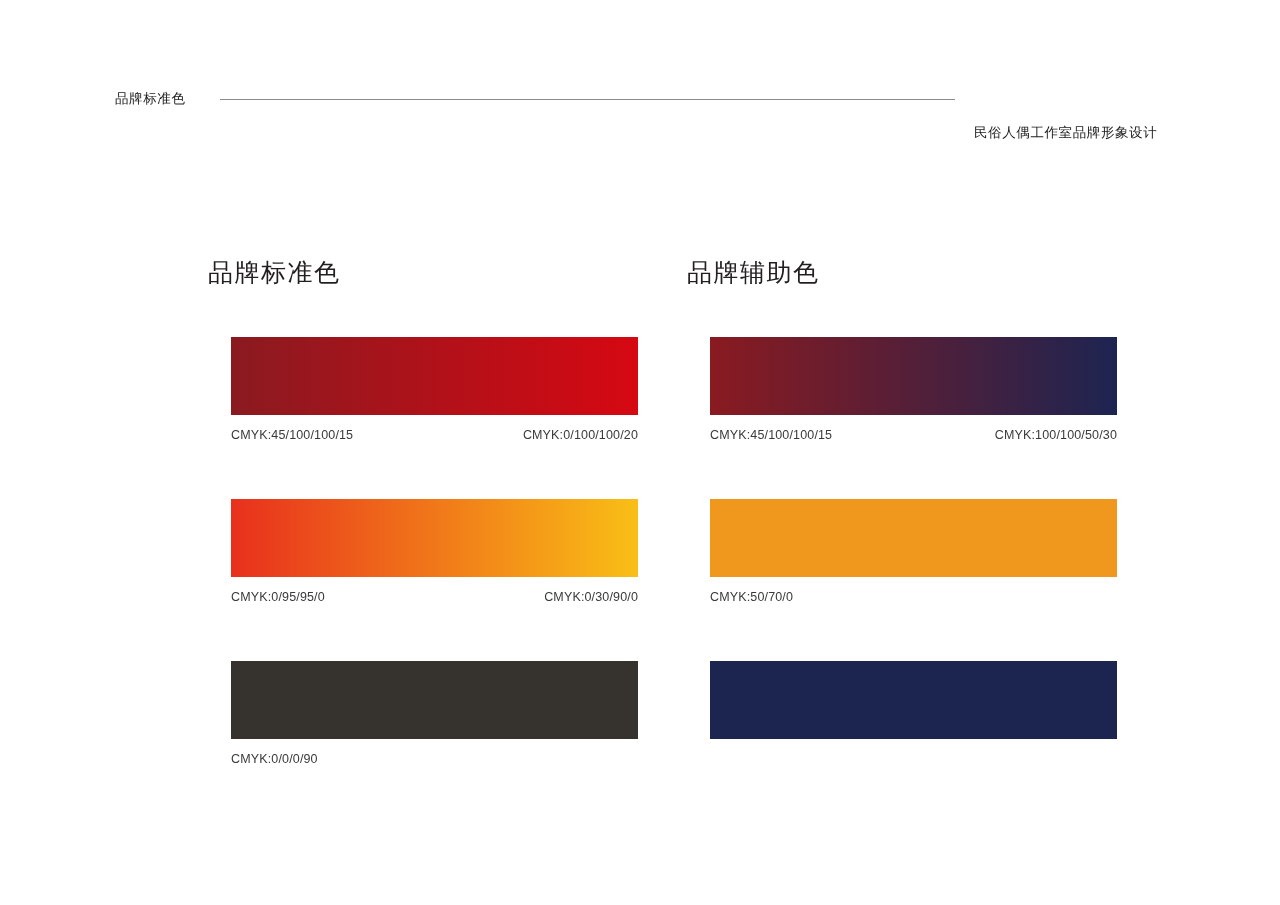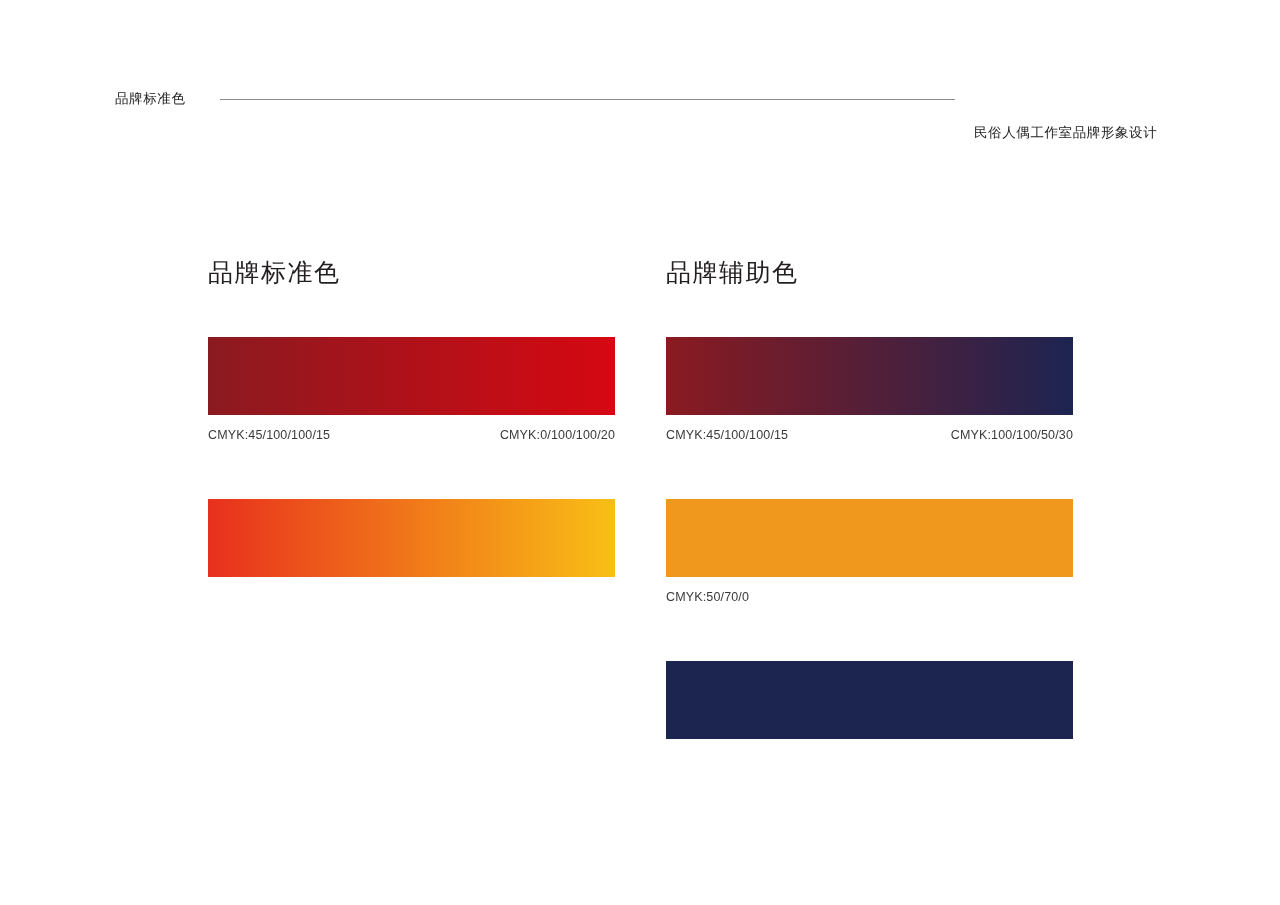--- a/index.html
+++ b/index.html
@@ -64,35 +64,36 @@
     top: 0;
     width: 1280px;
     height: 905px;
   }
   .palette-column {
     position: absolute;
     top: 255px;
     width: 410px;
   }
   .palette-column.col-primary  { left: 208px; }
-  .palette-column.col-secondary { left: 666px; }
+  .palette-column.col-secondary { left: 687px; }
 
   .column-title {
     font-size: 25px;
     font-weight: 400;
     color: #231f20;
     letter-spacing: 1.5px;
     line-height: 34px;
     margin: 0 0 48px 0;
     white-space: nowrap;
   }
 
   
   .swatch-group {
     margin-bottom: 56px;
+    margin-left: 23px;
   }
   .swatch-group:last-child {
     margin-bottom: 0;
   }
   .swatch-bar {
     width: 407px;
     height: 78px;
     display: block;
   }
   .swatch-labels {
@@ -131,22 +132,33 @@
     <div class="swatch-group">
       <div class="swatch-bar" style="background: linear-gradient(to right, rgb(138, 26, 32) 0%, rgb(214, 8, 18) 100%);"></div>
       <div class="swatch-labels">
         <span class="swatch-label left">CMYK:45/100/100/15</span>
         <span class="swatch-label right">CMYK:0/100/100/20</span>
       </div>
     </div>
 
     <div class="swatch-group">
       <div class="swatch-bar" style="background: linear-gradient(to right, rgb(232, 48, 29) 0%, rgb(249, 191, 22) 100%);"></div>
+      <div class="swatch-labels">
+        <span class="swatch-label left">CMYK:0/95/95/0</span>
+        <span class="swatch-label right">CMYK:0/30/90/0</span>
+      </div>
     </div>
 
+    <div class="swatch-group">
+      <div class="swatch-bar" style="background: rgb(54, 51, 46);"></div>
+      <div class="swatch-labels">
+        <span class="swatch-label left">CMYK:0/0/0/90</span>
+
+      </div>
+    </div>
   </div>
 
   <div class="palette-column col-secondary">
     <h2 class="column-title">品牌辅助色</h2>
 
     <div class="swatch-group">
       <div class="swatch-bar" style="background: linear-gradient(to right, rgb(138, 26, 32) 0%, rgb(29, 36, 81) 100%);"></div>
       <div class="swatch-labels">
         <span class="swatch-label left">CMYK:45/100/100/15</span>
         <span class="swatch-label right">CMYK:100/100/50/30</span>

